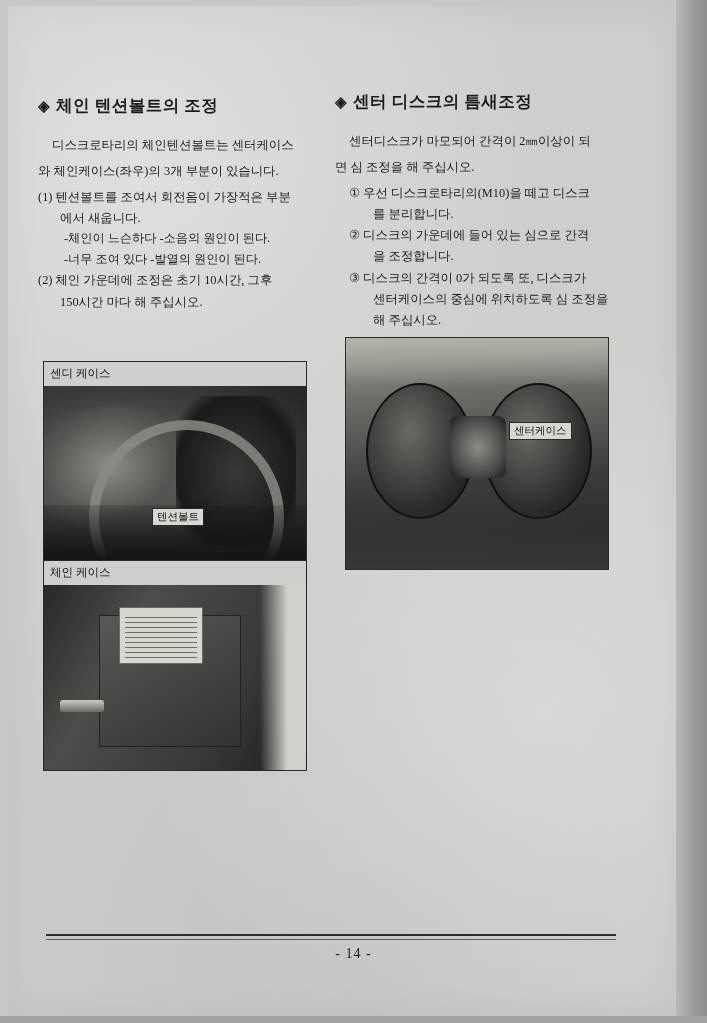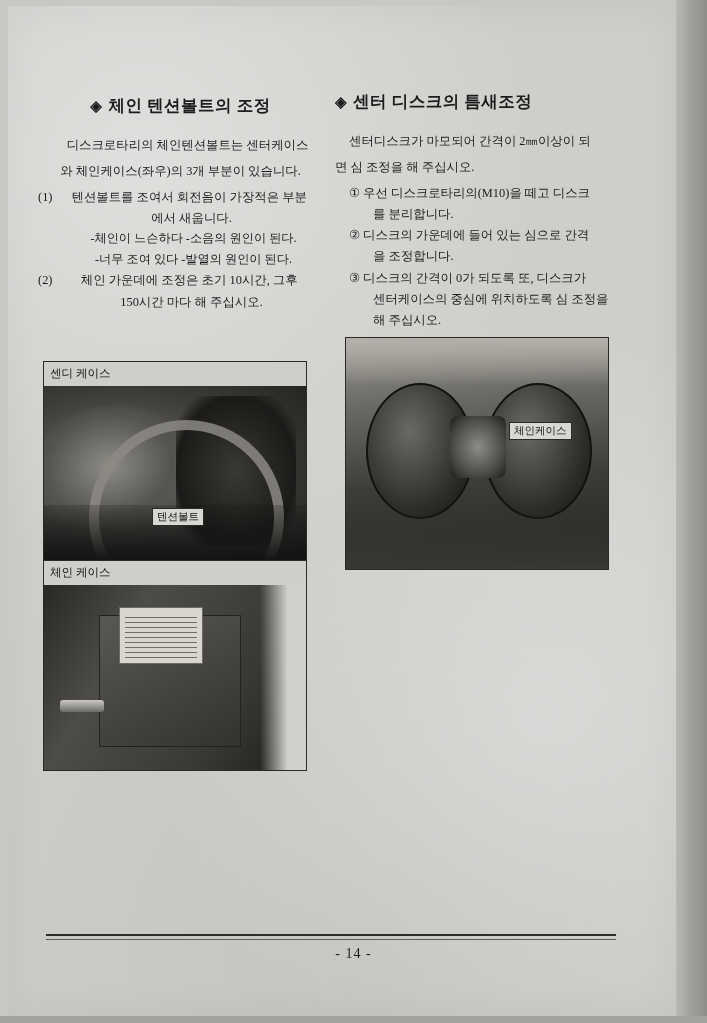--- a/index.html
+++ b/index.html
@@ -51,21 +51,21 @@
     width: 707px;
     height: 7px;
     background: #a3a29f;
   }
 
   
   .col {
     position: absolute;
     color: #1c1c1c;
   }
-  .col-left { left: 38px; top: 95px; width: 285px; text-align: center; }
+  .col-left { left: 38px; top: 95px; width: 285px; }
   .col-right { left: 335px; top: 91px; width: 285px; }
 
   .head {
     font-size: 16.5px;
     font-weight: bold;
     letter-spacing: 0.5px;
     margin-bottom: 18px;
     white-space: nowrap;
   }
   .head .dia {
@@ -331,21 +331,21 @@
   </div>
 
   <div class="photo" id="photo3">
     <div class="inner">
       <div class="sky"></div>
       <div class="disk d1"></div>
       <div class="disk d2"></div>
       <div class="hub"></div>
       <div class="ground"></div>
     </div>
-    <div class="lbl-box" id="lbl-center">체인케이스</div>
+    <div class="lbl-box" id="lbl-center">센터케이스</div>
   </div>
 
   <div class="rule"></div>
   <div class="rule2"></div>
   <div class="pageno">- 14 -</div>
 
   <div class="right-edge"></div>
   <div class="bottom-edge"></div>
 </div>
 

